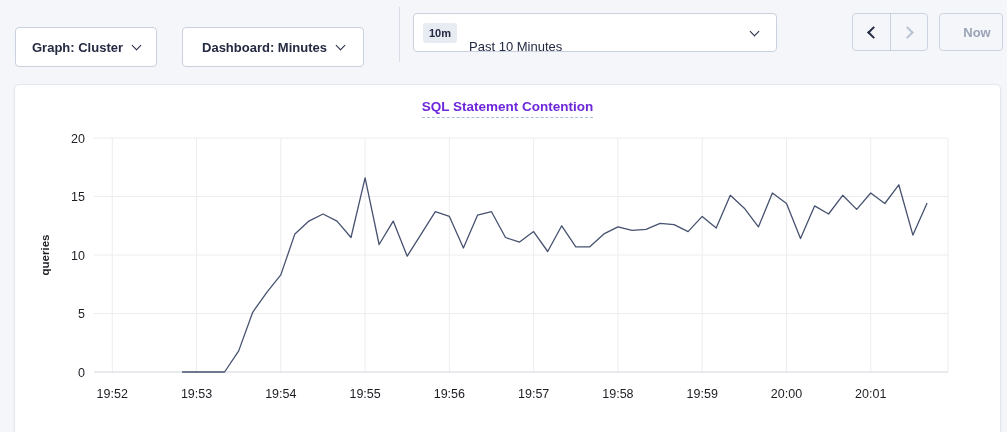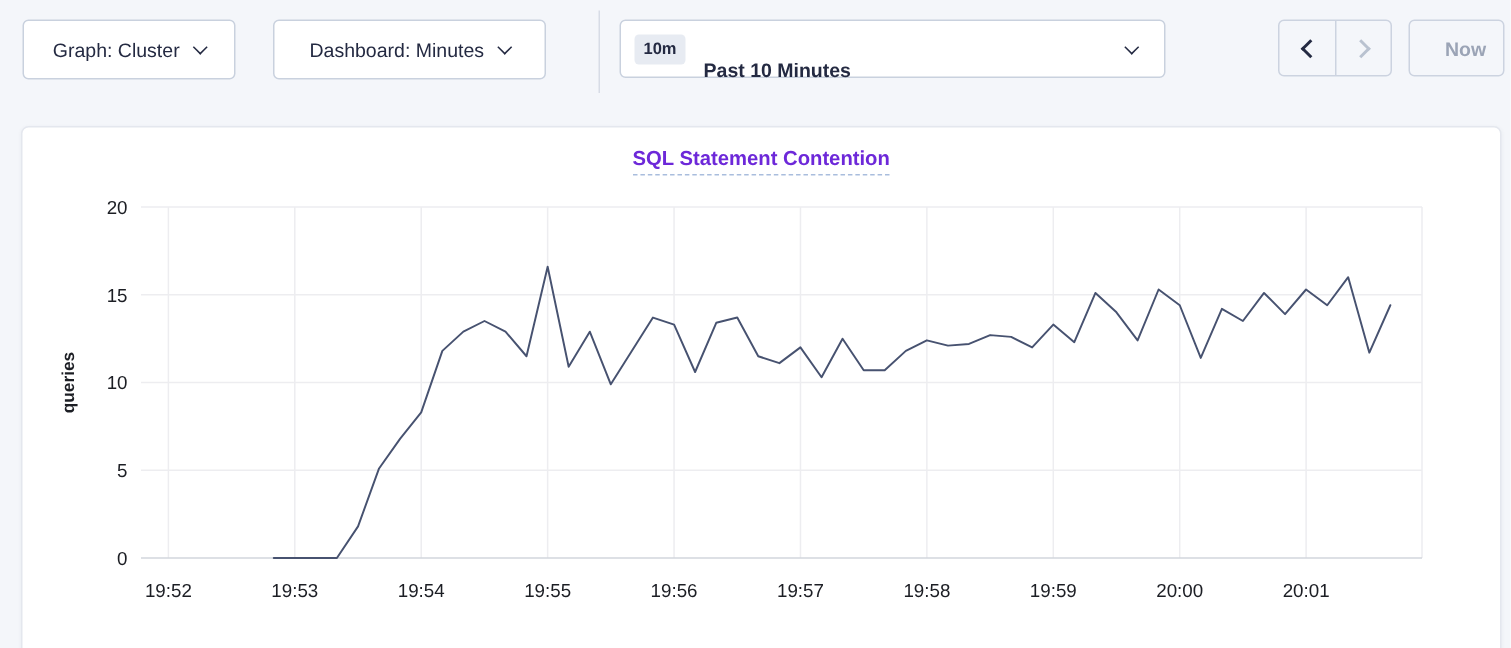--- a/index.html
+++ b/index.html
@@ -5,44 +5,44 @@
   * { margin:0; padding:0; box-sizing:border-box; }
   html,body { width:1007px; height:432px; overflow:hidden; }
   body {
     background:#f4f6fa;
     font-family:"Liberation Sans", sans-serif;
     position:relative;
     color:#242a42;
   }
   
   .ctl {
-    position:absolute; top:13px; height:40px;
+    position:absolute; top:27px; height:40px;
     background:#ffffff; border:1px solid #c9d1de; border-radius:4px;
     display:flex; align-items:center; justify-content:center;
-    font-size:13px; font-weight:normal; color:#242a42; cursor:pointer;
+    font-size:13px; font-weight:bold; color:#242a42; cursor:pointer;
   }
   .dd-graph { left:15px; width:142px; }
   .dd-dash  { left:182px; width:182px; }
   .chev-down {
     width:7px; height:7px; border-right:1.6px solid #242a42; border-bottom:1.6px solid #242a42;
     transform:rotate(45deg); margin-left:10px; margin-top:-4px; display:inline-block;
   }
   .topbar-divider {
     position:absolute; left:399px; top:7px; width:1px; height:55px; background:#d7dce6;
   }
   .time-picker {
     position:absolute; left:413px; top:13px; width:364px; height:39px;
     background:#ffffff; border:1px solid #c9d1de; border-radius:4px;
     display:flex; align-items:center; cursor:pointer;
   }
   .time-badge {
     margin-left:9px; background:#e7ebf2; border-radius:3px;
     font-size:11px; font-weight:bold; color:#242a42; padding:4px 6px;
   }
-  .time-label { margin-left:12px; font-size:13px; font-weight:bold; color:#242a42;margin-top:27px; }
+  .time-label { margin-left:12px; font-size:13px; font-weight:normal; color:#242a42;margin-top:27px; }
   .time-picker .chev-down { position:absolute; right:18px; margin-top:-3px; }
   .arrow-group {
     position:absolute; left:852px; top:13px; width:76px; height:38px;
     border:1px solid #ccd3e0; border-radius:4px; display:flex;
   }
   .arrow-btn { width:50%; display:flex; align-items:center; justify-content:center; cursor:pointer; }
   .arrow-btn + .arrow-btn { border-left:1px solid #ccd3e0; }
   .chev-left {
     width:9px; height:9px; border-left:2.2px solid #242a42; border-bottom:2.2px solid #242a42;
     transform:rotate(45deg); margin-left:4px;

